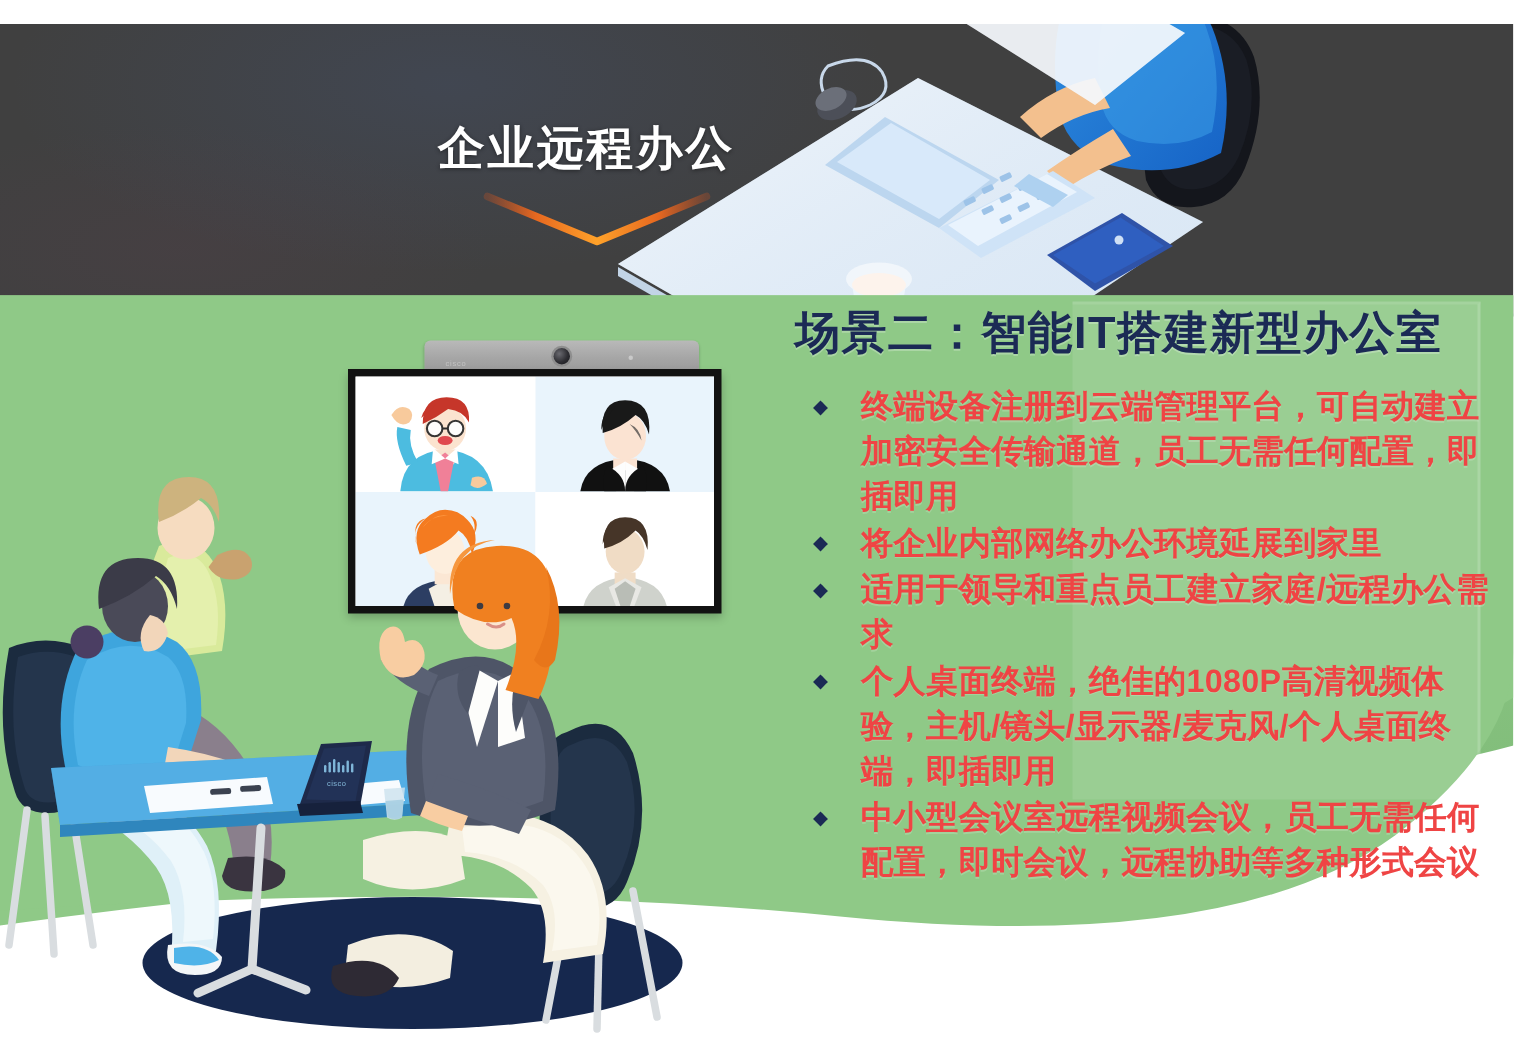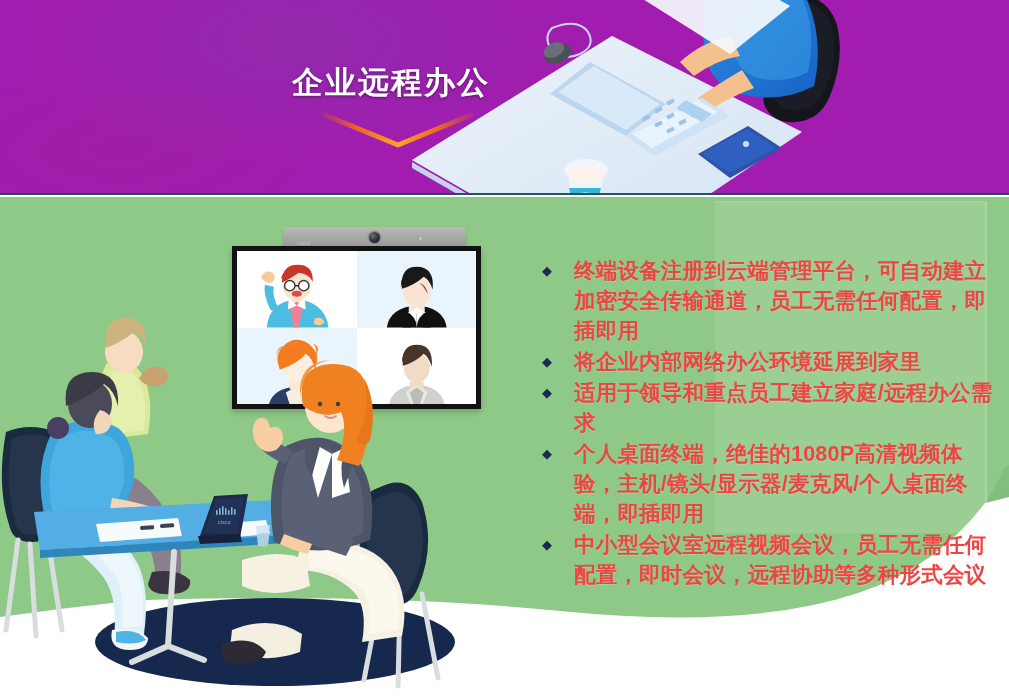--- a/index.html
+++ b/index.html
@@ -13,23 +13,23 @@
   }
   #slide {
     position: relative;
     width: 1009px; height: 697px;
     background: #ffffff;
     overflow: hidden;
   }
 
   
   .banner {
-    position: absolute; left: 0; top: 0;
+    position: absolute; left: 0; top: 16px;
     width: 1009px; height: 195px;
-    background: #a21caf;
+    background: #404040;
     overflow: hidden;
   }
   .banner-sheen {
     position: absolute; left: 0; top: 0; width: 100%; height: 100%;
     background:
       radial-gradient(ellipse 420px 180px at 300px 40px, rgba(70,100,160,.18), rgba(70,100,160,0) 70%),
       radial-gradient(ellipse 300px 120px at 120px 150px, rgba(120,60,90,.10), rgba(0,0,0,0) 70%);
   }
   .banner-divider {
     position: absolute; left: 0; top: 193px; width: 1009px; height: 4px;
@@ -473,20 +473,21 @@
       <path d="M325 116 q6 4 11 0" stroke="#d98f86" stroke-width="2" fill="none" stroke-linecap="round"></path>
 
       <path d="M286 164 q-22 -8 -32 -24 l12 -10 q10 14 26 20 z" fill="#5a6174"></path>
       <path d="M254 140 q-4 -18 6 -22 q8 -2 10 10 q8 -4 12 4 q4 10 -6 18 q-14 6 -22 -10 z" fill="#f8cda2"></path>
 
       <path d="M292 216 q40 12 62 24 l-8 16 q-36 -12 -62 -20 z" fill="#5a6174"></path>
       <path d="M284 234 q16 6 28 10 l-4 10 q-16 -4 -28 -10 z" fill="#f8cda2"></path>
     </svg>
   </div>
 
+  <div class="scene-heading">场景二：智能IT搭建新型办公室</div>
 
   <div class="bullets">
     <div class="bullet-row">
       <span class="bullet-mark">◆</span>
       <span class="bullet-text">终端设备注册到云端管理平台，可自动建立加密安全传输通道，员工无需任何配置，即插即用</span>
     </div>
     <div class="bullet-row">
       <span class="bullet-mark">◆</span>
       <span class="bullet-text">将企业内部网络办公环境延展到家里</span>
     </div>

